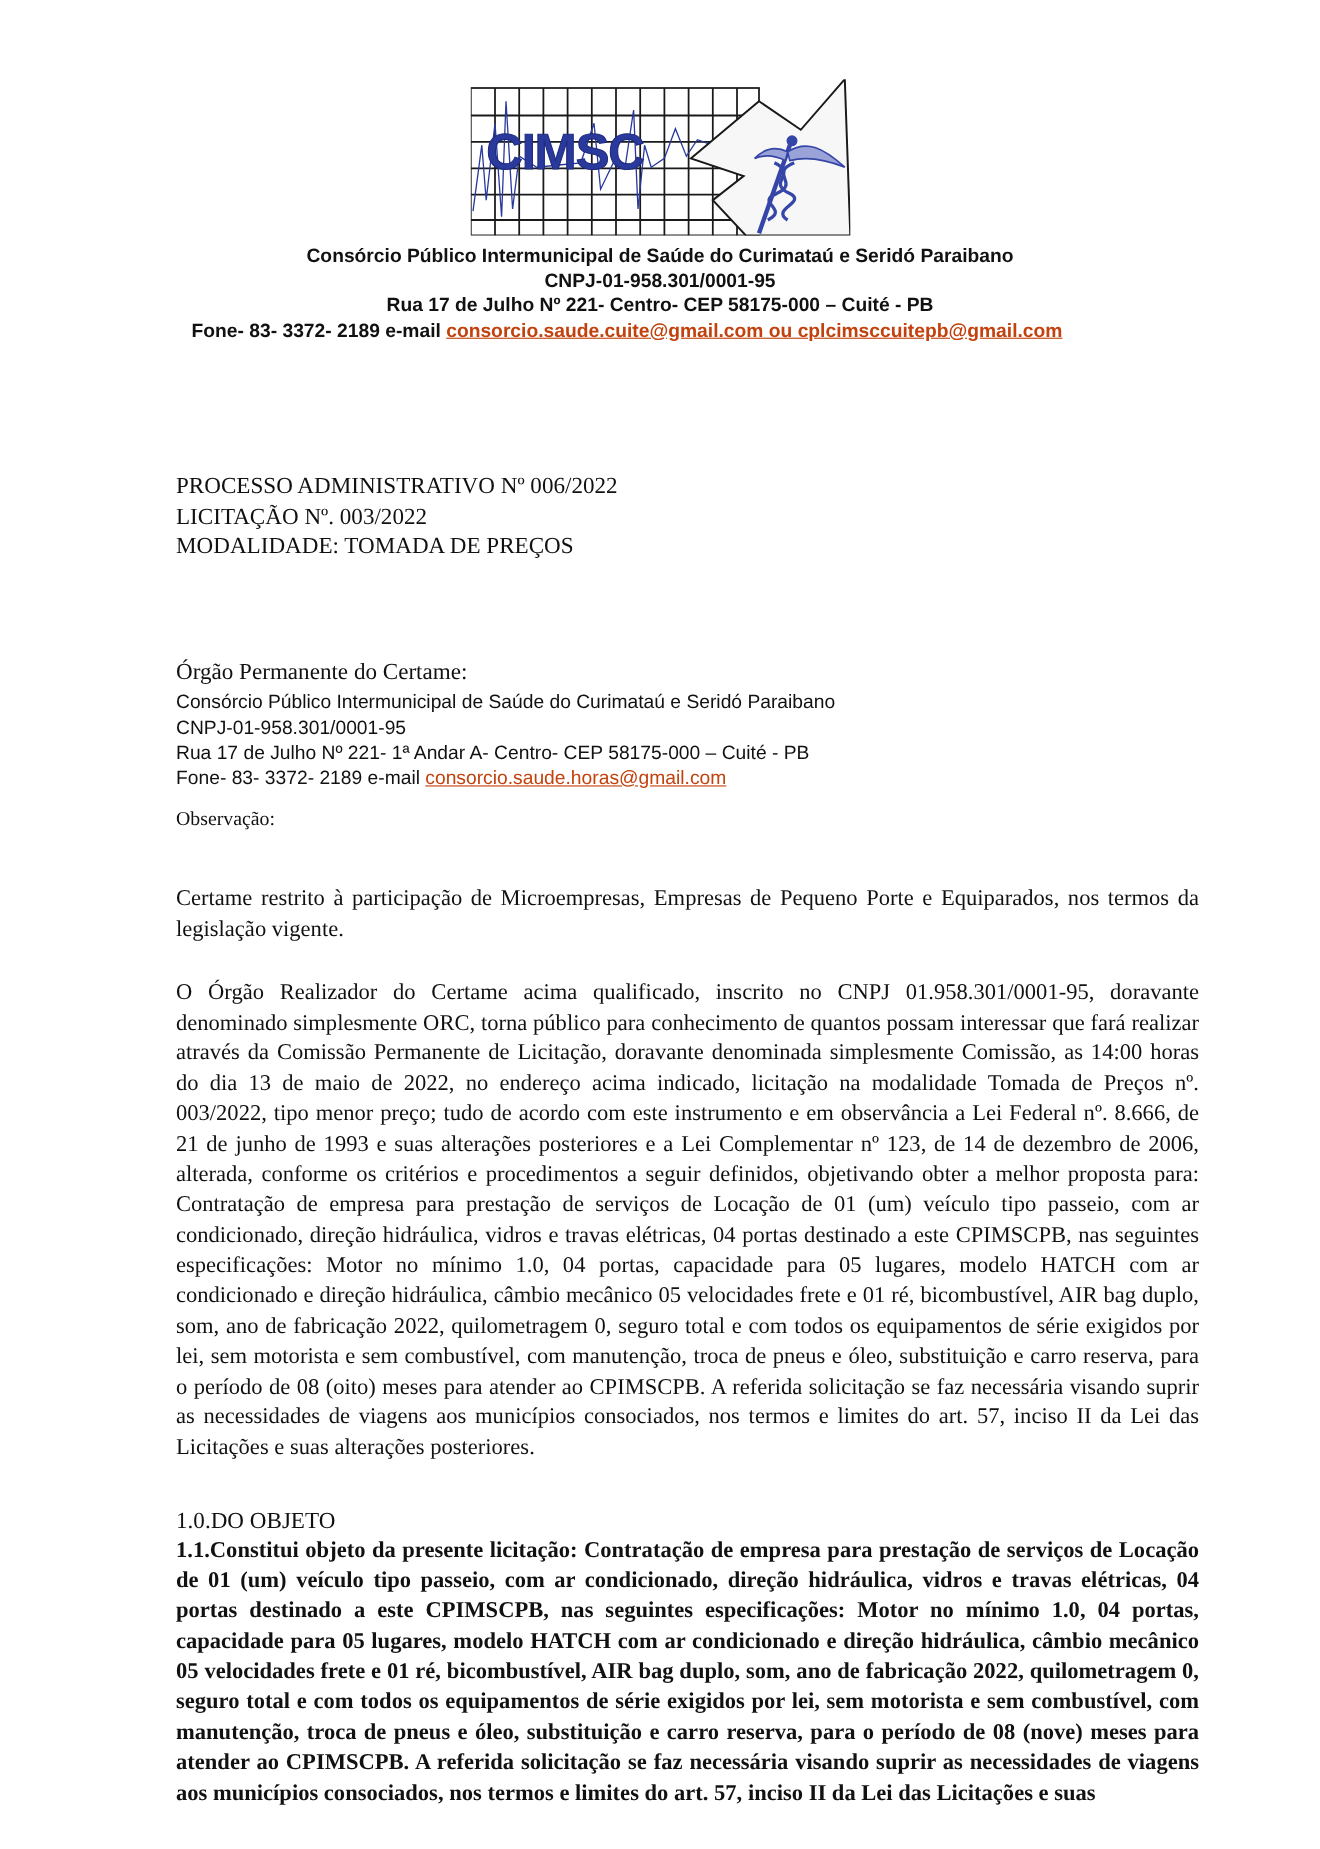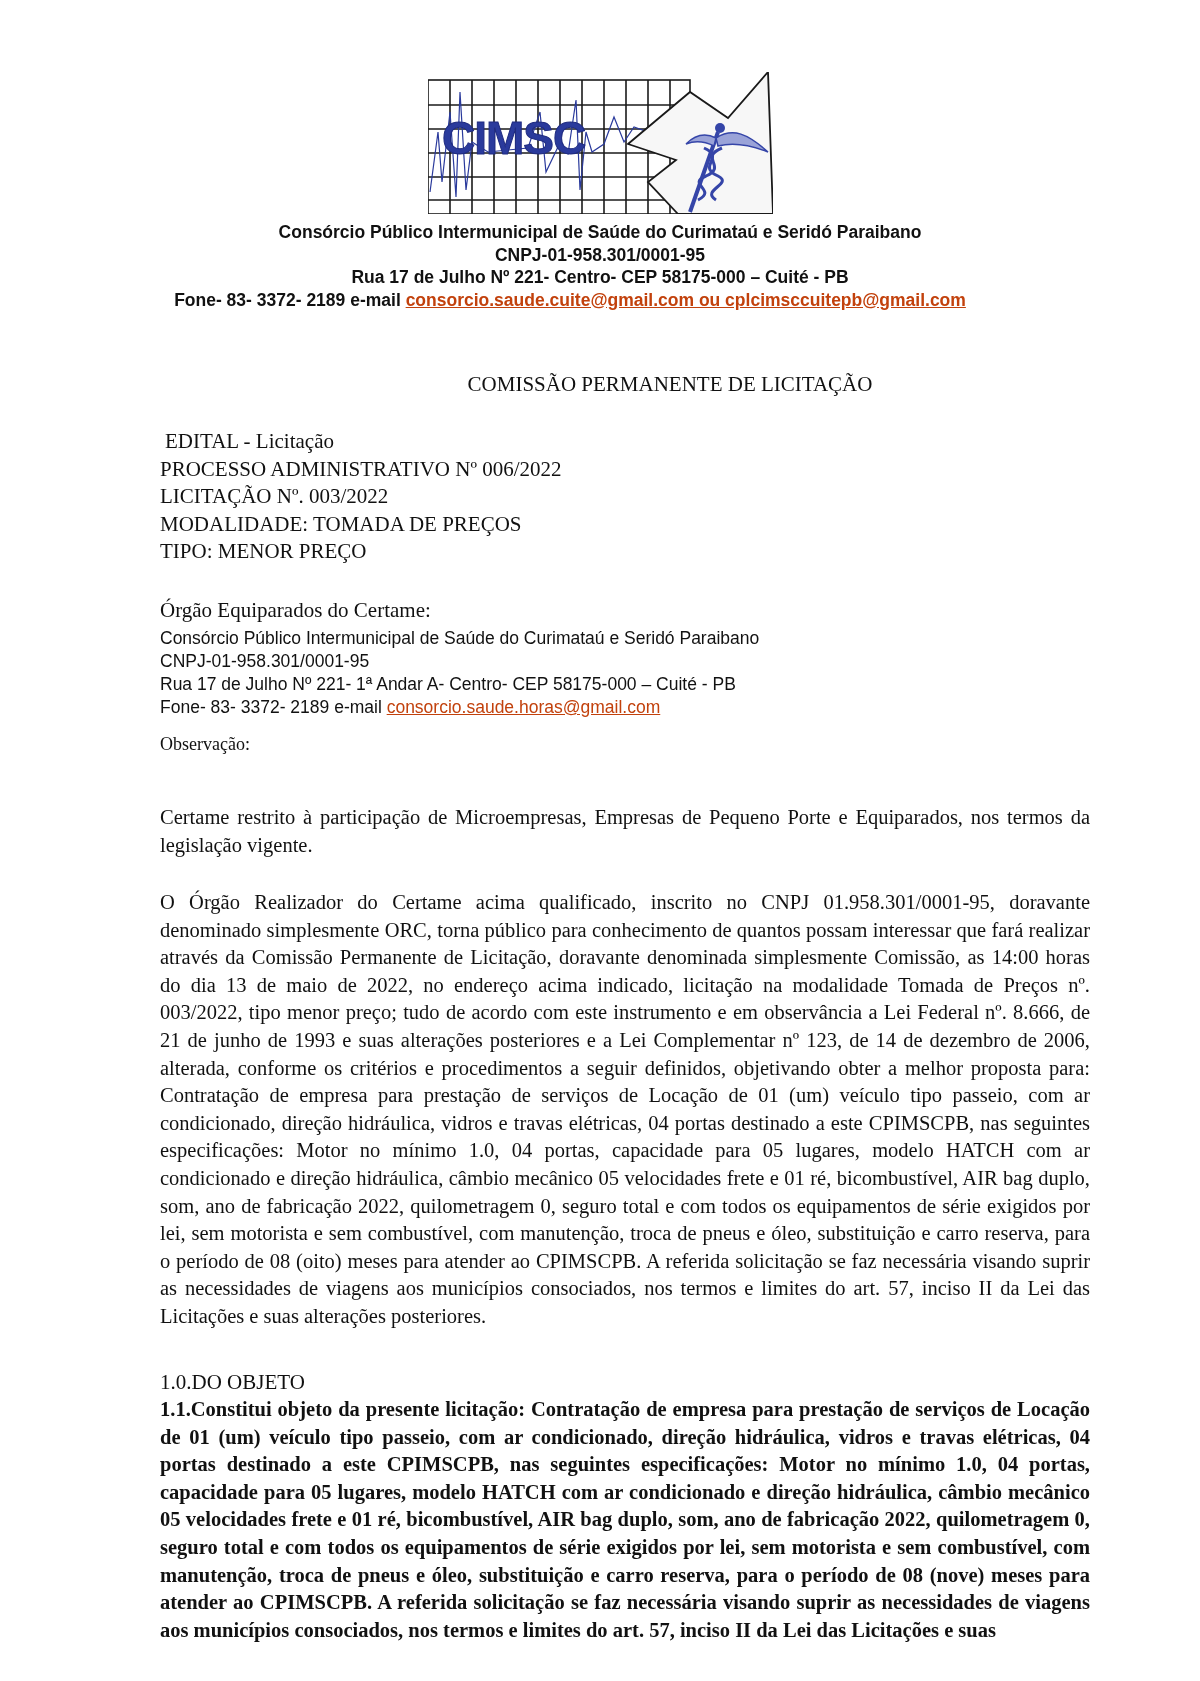--- a/index.html
+++ b/index.html
@@ -84,31 +84,28 @@
     </svg>
   </div>
 
   <div class="letterhead">
     <span class="line">Consórcio Público Intermunicipal de Saúde do  Curimataú e Seridó Paraibano</span>
     <span class="line">CNPJ-01-958.301/0001-95</span>
     <span class="line">Rua 17 de Julho Nº 221-  Centro- CEP 58175-000 – Cuité - PB</span>
     <span class="line contact"><span>Fone- 83- 3372- 2189 e-mail </span><a class="mail" href="#">consorcio.saude.cuite@gmail.com ou cplcimsccuitepb@gmail.com</a></span>
   </div>
 
-  <div class="committee serif">COMISSÃO PERMANENTE DE LICITAÇÃO</div>
 
   <div class="meta serif">
-    <span class="row first">EDITAL - Licitação</span>
     <span class="row">PROCESSO ADMINISTRATIVO Nº 006/2022</span>
     <span class="row">LICITAÇÃO Nº. 003/2022</span>
     <span class="row">MODALIDADE: TOMADA DE PREÇOS</span>
-    <span class="row">TIPO: MENOR PREÇO</span>
   </div>
 
-  <div class="orgao-title serif">Órgão Equiparados do Certame:</div>
+  <div class="orgao-title serif">Órgão Permanente do Certame:</div>
   <div class="orgao sans">
     <span class="row">Consórcio Público Intermunicipal de Saúde do Curimataú e Seridó Paraibano</span>
     <span class="row">CNPJ-01-958.301/0001-95</span>
     <span class="row">Rua 17 de Julho Nº 221- 1ª Andar A- Centro- CEP 58175-000 – Cuité - PB</span>
     <span class="row"><span>Fone- 83- 3372- 2189 e-mail </span><a class="mail" href="#">consorcio.saude.horas@gmail.com</a></span>
   </div>
 
   <div class="obs-title serif">Observação:</div>
   <div class="body-par obs-text serif">Certame restrito à participação de Microempresas, Empresas de Pequeno Porte e Equiparados, nos termos da legislação vigente.</div>
 

